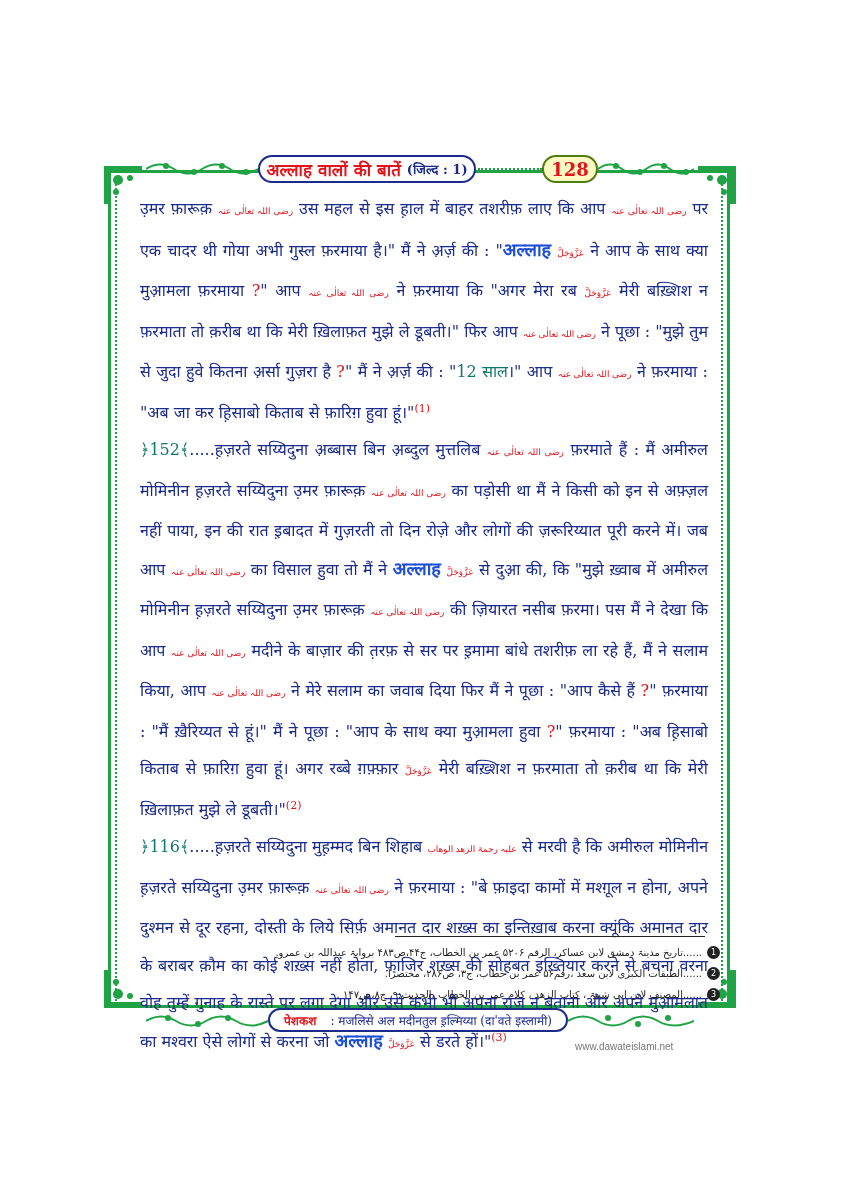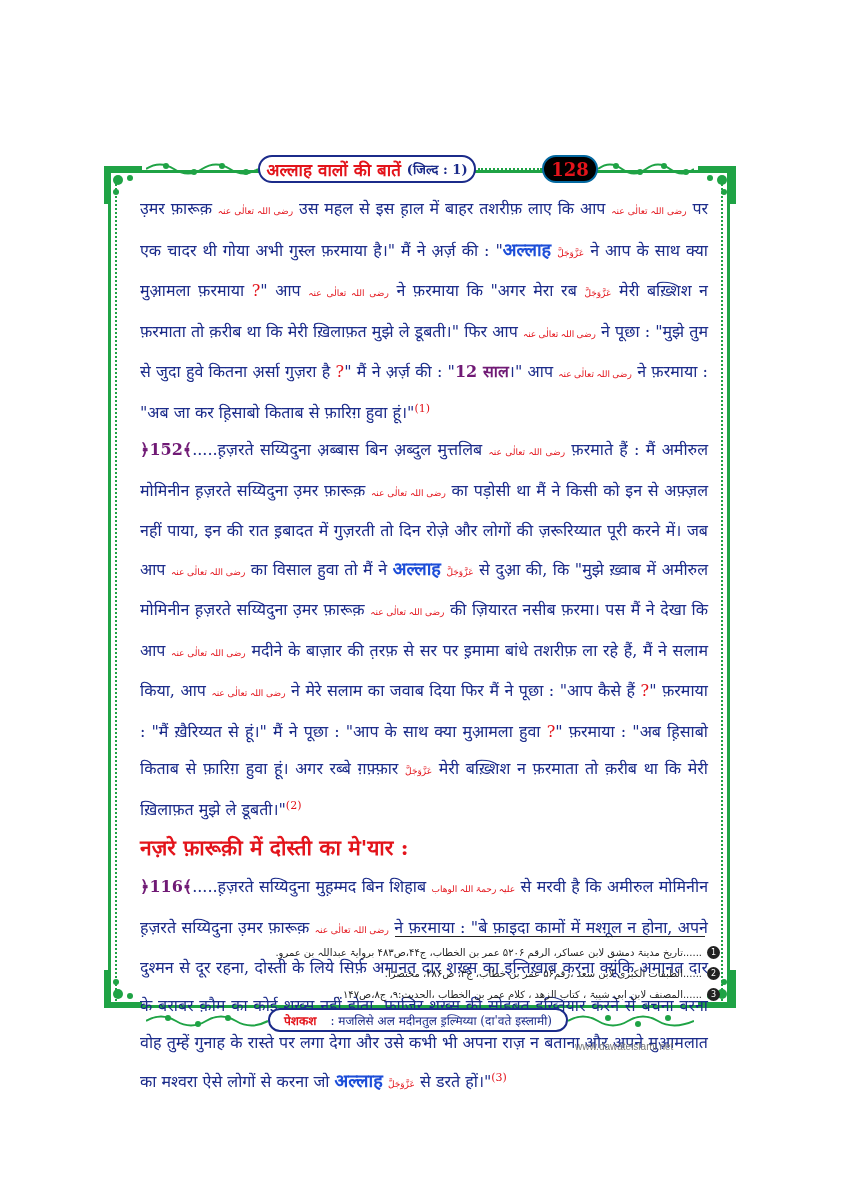--- a/index.html
+++ b/index.html
@@ -21,32 +21,32 @@
   .vine { position:absolute; height:18px; color:#1fa345; overflow:hidden; }
   .vine svg { width:100%; height:100%; }
 
   .header-title-pill { position:absolute; left:258px; top:155px; width:218px; height:28px;
        background:#fff; border:2px solid #1b2b8a; border-radius:16px; box-sizing:border-box;
        display:flex; align-items:center; justify-content:center; gap:6px;font-weight:bold; }
   .header-title { color:#e3141b; font-size:17px; white-space:nowrap; }
   .header-vol { color:#1b2b8a; font-size:13px; white-space:nowrap; }
   .dots-line { position:absolute; left:478px; top:168px; width:64px; border-top:2px dotted #1fa345; }
   .page-num-pill { position:absolute; left:542px; top:155px; width:56px; height:28px;
-       background:#000000; border:2px solid #0369a1; border-radius:16px; box-sizing:border-box;
+       background:#fef9c3; border:2px solid #4d7c0f; border-radius:16px; box-sizing:border-box;
        display:flex; align-items:center; justify-content:center;
        color:#e3141b; font-size:18px; font-weight:bold; }
 
   .content { position:absolute; left:140px; top:190px; width:568px;
              color:#1b2b8a; font-size:16px; line-height:37.5px; text-align:justify; }
   .content p { margin:0; }
   .hon { color:#e3141b; font-size:9px; font-family:Liberation Serif, serif; }
   .allah { color:#1d4ed8; font-weight:bold; font-size:18px; }
   .red { color:#e3141b; }
   .ref { color:#e3141b; font-size:11px; vertical-align:super; line-height:0; }
-  .num { color:#701a75;font-weight:bold; }
+  .num { color:#0f766e; }
   .section-heading { color:#e3141b; font-size:21px; font-weight:bold; margin:0; line-height:40px; }
 
   .fn-rule { position:absolute; left:395px; top:936px; width:310px; border-top:1.5px solid #222; }
   .footnotes { position:absolute; left:220px; top:942px; width:500px;
                font-family:"DejaVu Sans", sans-serif; font-size:10px; color:#222;
                direction:rtl; text-align:right; }
   .fn { display:flex; align-items:center; gap:5px; height:21px; }
   .fn-badge { width:13px; height:13px; border-radius:50%; background:#222; color:#fff;
               font-size:8px; display:flex; align-items:center; justify-content:center; direction:ltr; flex-shrink:0; }
 
@@ -172,25 +172,24 @@
     <span class="hon">رضی اللہ تعالٰی عنہ</span>
     <span>की ज़ियारत नसीब फ़रमा। पस मैं ने देखा कि आप</span>
     <span class="hon">رضی اللہ تعالٰی عنہ</span>
     <span>मदीने के बाज़ार की त़रफ़ से सर पर इ़मामा बांधे तशरीफ़ ला रहे हैं, मैं ने सलाम किया, आप</span>
     <span class="hon">رضی اللہ تعالٰی عنہ</span>
     <span>ने मेरे सलाम का जवाब दिया फिर मैं ने पूछा : "आप कैसे हैं</span> <span class="red">?</span><span>" फ़रमाया : "मैं ख़ैरिय्यत से हूं।" मैं ने पूछा : "आप के साथ क्या मुआ़मला हुवा</span> <span class="red">?</span><span>" फ़रमाया : "अब ह़िसाबो किताब से फ़ारिग़ हुवा हूं। अगर रब्बे ग़फ़्फ़ार</span>
     <span class="hon">عَزَّوَجَلَّ</span>
     <span>मेरी बख़्शिश न फ़रमाता तो क़रीब था कि मेरी ख़िलाफ़त मुझे ले डूबती।"</span><span class="ref">(2)</span>
   </p>
 
-  <p class="section-heading">नज़रे फ़ारूक़ी में दोस्ती का मे'यार :</p>
 
   <p>
     <span class="num">﴿116﴾</span><span>.....ह़ज़रते सय्यिदुना मुह़म्मद बिन शिहाब</span>
-    <span class="hon">علیہ رحمۃ اللہ الوھاب</span>
+    <span class="hon">علیہ رحمۃ الزھد الوھاب</span>
     <span>से मरवी है कि अमीरुल मोमिनीन ह़ज़रते सय्यिदुना उ़मर फ़ारूक़</span>
     <span class="hon">رضی اللہ تعالٰی عنہ</span>
     <span>ने फ़रमाया : "बे फ़ाइदा कामों में मश्ग़ूल न होना, अपने दुश्मन से दूर रहना, दोस्ती के लिये सिर्फ़ अमानत दार शख़्स का इन्तिख़ाब करना क्यूंकि अमानत दार के बराबर क़ौम का कोई शख़्स नहीं होता, फ़ाजिर शख़्स की सोह़बत इख़्तियार करने से बचना वरना वोह तुम्हें गुनाह के रास्ते पर लगा देगा और उसे कभी भी अपना राज़ न बताना और अपने मुआ़मलात का मश्वरा ऐसे लोगों से करना जो</span>
     <span class="allah">अल्लाह</span>
     <span class="hon">عَزَّوَجَلَّ</span>
     <span>से डरते हों।"</span><span class="ref">(3)</span>
   </p>
 </div>
 
 <div class="fn-rule"></div>

